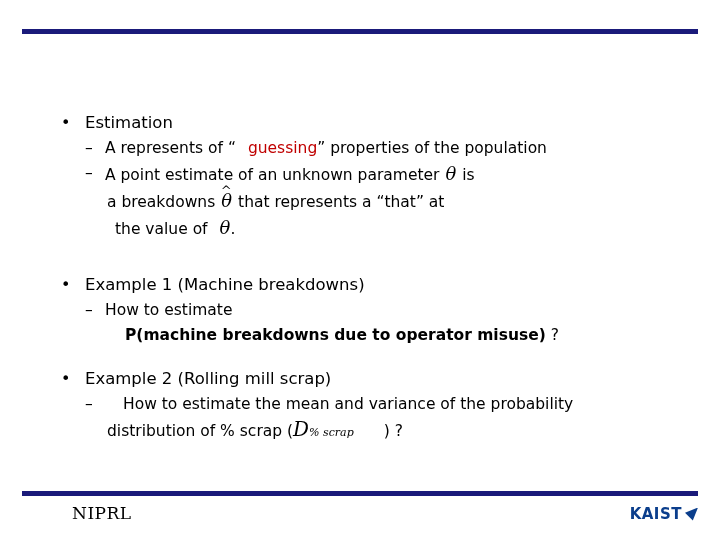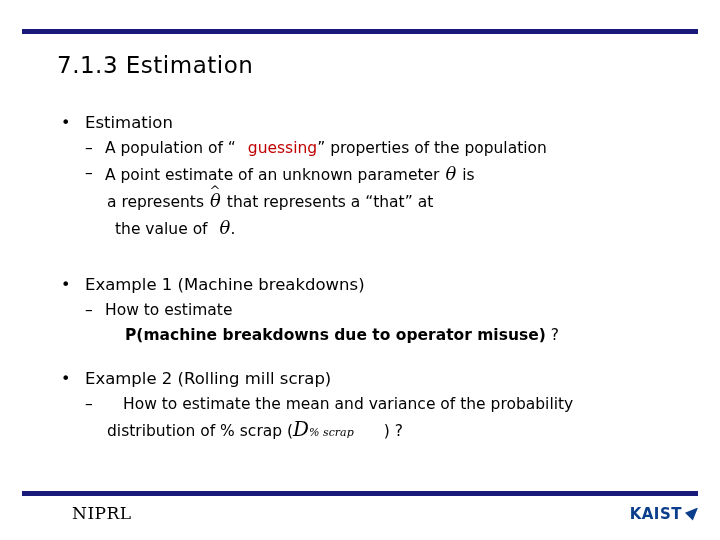--- a/index.html
+++ b/index.html
@@ -169,41 +169,40 @@
     width: 6px;
   }
 </style>
 </head>
 <body>
 
 <div class="slide">
 
   <div class="top-rule"></div>
 
-  <div class="title">7.1.3 Estimation</div>
 
   <div class="body">
 
     <div class="bullet1">
       <span class="dot">•</span>
       <span>Estimation</span>
     </div>
 
     <div class="sub">
       <span class="dash">–</span>
-      <span>A population of “</span><span class="red">guessing</span><span>” properties of the population</span>
+      <span>A represents of “</span><span class="red">guessing</span><span>” properties of the population</span>
     </div>
 
     <div class="sub">
       <span class="dash">–</span>
       <span>A point estimate of an unknown parameter</span><span class="inline-sp"></span><span class="math-theta">θ</span><span class="inline-sp"></span><span>is</span>
     </div>
 
     <div class="cont-ind">
-      <span>a represents</span><span class="inline-sp"></span><span class="hat-wrap"><span class="hat">^</span><span class="math-theta">θ</span></span><span class="inline-sp"></span><span>that represents a “that” at</span>
+      <span>a breakdowns</span><span class="inline-sp"></span><span class="hat-wrap"><span class="hat">^</span><span class="math-theta">θ</span></span><span class="inline-sp"></span><span>that represents a “that” at</span>
     </div>
 
     <div class="cont">
       <span>the value of</span><span class="inline-sp"></span><span class="inline-sp"></span><span class="math-theta">θ</span><span>.</span>
     </div>
 
     <div class="gap-lg"></div>
 
     <div class="bullet1">
       <span class="dot">•</span>

